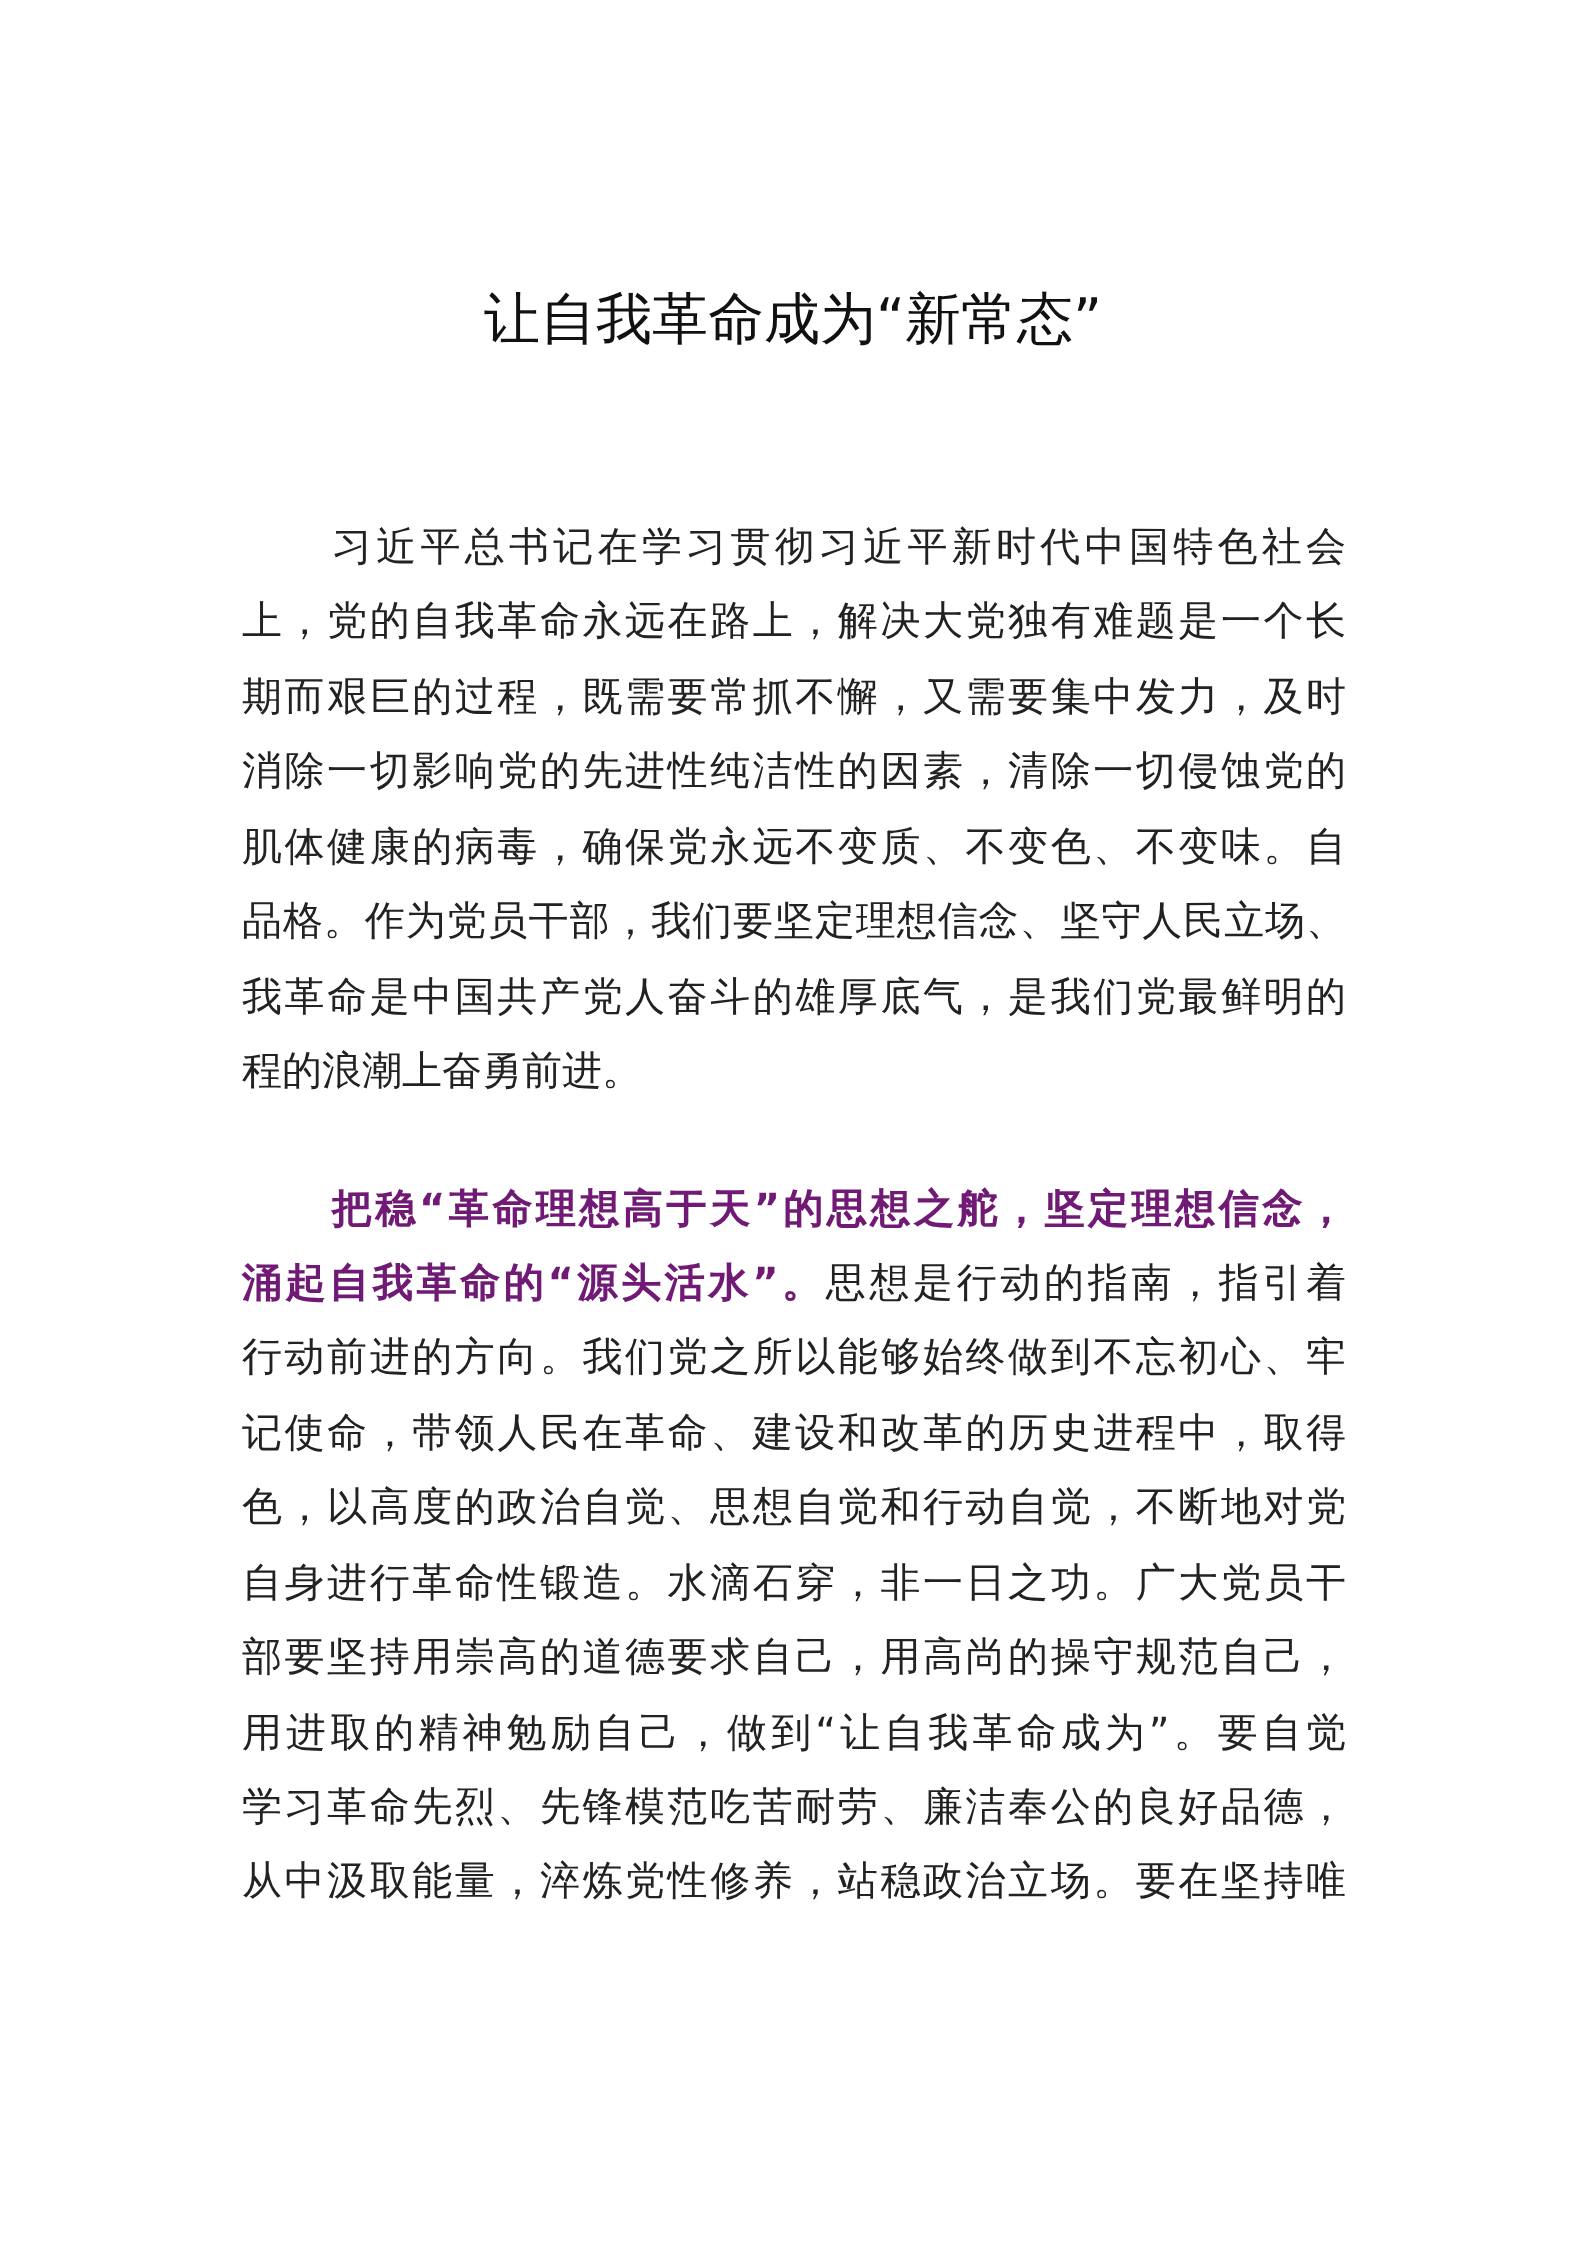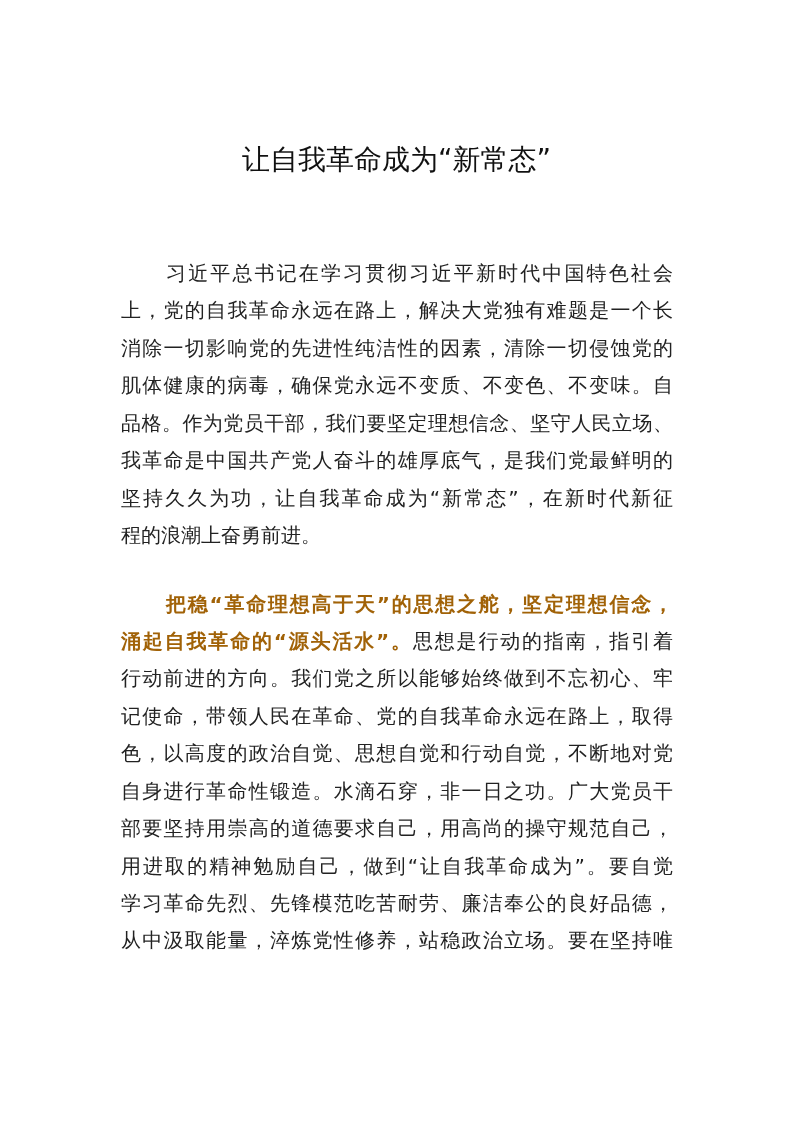--- a/index.html
+++ b/index.html
@@ -52,46 +52,46 @@
     }
     .line.last {
       text-align-last: left;
     }
     .line.indent {
       padding-left: 45px;
       margin-top: 31px;
     }
     .bold {
       font-weight: bold;
-      color: #a16207;
+      color: #701a75;
     }
   </style>
 </head>
 <body>
 
 <div class="page">
   <div class="title">让自我革命成为“新常态”</div>
 
   <div class="body">
     <div>
       <span class="line indent">习近平总书记在学习贯彻习近平新时代中国特色社会</span>
       <span class="line">上，党的自我革命永远在路上，解决大党独有难题是一个长</span>
+      <span class="line">期而艰巨的过程，既需要常抓不懈，又需要集中发力，及时</span>
       <span class="line">消除一切影响党的先进性纯洁性的因素，清除一切侵蚀党的</span>
       <span class="line">肌体健康的病毒，确保党永远不变质、不变色、不变味。自</span>
       <span class="line">品格。作为党员干部，我们要坚定理想信念、坚守人民立场、</span>
       <span class="line">我革命是中国共产党人奋斗的雄厚底气，是我们党最鲜明的</span>
-      <span class="line">坚持久久为功，让自我革命成为“新常态”，在新时代新征</span>
       <span class="line last">程的浪潮上奋勇前进。</span>
     </div>
 
     <div>
       <span class="line indent bold">把稳“革命理想高于天”的思想之舵，坚定理想信念，</span>
       <span class="line"><span class="bold">涌起自我革命的“源头活水”。</span><span>思想是行动的指南，指引着</span></span>
       <span class="line">行动前进的方向。我们党之所以能够始终做到不忘初心、牢</span>
-      <span class="line">记使命，带领人民在革命、党的自我革命永远在路上，取得</span>
+      <span class="line">记使命，带领人民在革命、建设和改革的历史进程中，取得</span>
       <span class="line">色，以高度的政治自觉、思想自觉和行动自觉，不断地对党</span>
       <span class="line">自身进行革命性锻造。水滴石穿，非一日之功。广大党员干</span>
       <span class="line">部要坚持用崇高的道德要求自己，用高尚的操守规范自己，</span>
       <span class="line">用进取的精神勉励自己，做到“让自我革命成为”。要自觉</span>
       <span class="line">学习革命先烈、先锋模范吃苦耐劳、廉洁奉公的良好品德，</span>
       <span class="line">从中汲取能量，淬炼党性修养，站稳政治立场。要在坚持唯</span>
     </div>
   </div>
 </div>
 

